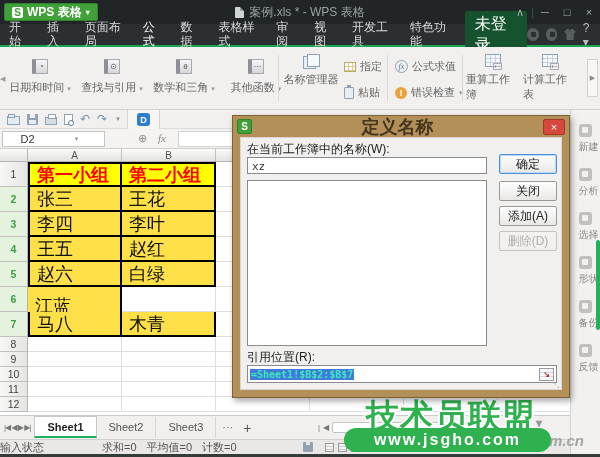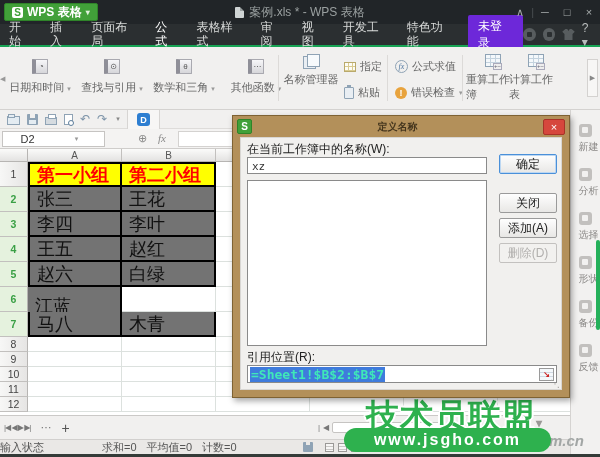--- a/index.html
+++ b/index.html
@@ -22,21 +22,21 @@
   .tb-controls{margin-left:auto;display:flex;align-items:center;gap:0;z-index:2;}
   .tb-ctl{width:22px;text-align:center;color:#a7acac;font-size:11px;cursor:default;}
   .tb-sep{color:#4a4f52;font-size:11px;}
 
   
   .menubar{position:absolute;left:0;top:24px;width:600px;height:23px;background:#2b2f31;
            border-bottom:2px solid #17a454;display:flex;align-items:center;font-size:12px;color:#d8dad9;}
   .mtab{padding:3px 8px 2px;margin:0 1px;cursor:default;border-bottom:2px solid transparent;line-height:14px;}
   .mtab.act{border-bottom:2px solid #2fbf6b;color:#fff;}
   .mtab.und{border-bottom:2px solid #2fbf6b;}
-  .login-btn{background:#6d28d9;color:#fff;border-radius:2px;padding:3px 10px;margin-left:6px;font-size:12px;}
+  .login-btn{background:#14532d;color:#fff;border-radius:2px;padding:3px 10px;margin-left:6px;font-size:16px;}
   .mb-icons{margin-left:auto;display:flex;align-items:center;gap:7px;margin-right:6px;}
   .mb-circle{width:13px;height:13px;border-radius:50%;background:#585d5f;position:relative;}
   .mb-circle::after{content:"";position:absolute;left:4px;top:4px;width:5px;height:5px;background:#2b2f31;border-radius:1px;}
   .mb-shirt{width:13px;height:11px;background:#585d5f;clip-path:polygon(0 25%,25% 0,40% 0,50% 18%,60% 0,75% 0,100% 25%,82% 45%,82% 100%,18% 100%,18% 45%);}
   .mb-help{color:#b9bdbd;font-size:12px;}
 
   
   .ribbon{position:absolute;left:0;top:47px;width:600px;height:63px;background:#f1f0ef;
           border-bottom:1px solid #d4d2d0;font-size:11px;color:#666;}
   .rib-sep{position:absolute;top:8px;bottom:8px;width:1px;background:#dcdad8;}
@@ -110,21 +110,21 @@
   .rowhdr{width:28px;background:linear-gradient(90deg,#f7f7f6,#e6e5e4);border-right:1px solid #b7b5b3;
           border-bottom:1px solid #c2c0be;font-size:10.5px;color:#444;text-align:center;display:flex;align-items:center;justify-content:center;}
   .rowhdr.sel{background:#e5f2de;color:#3aa045;font-weight:bold;}
   .cells{position:absolute;left:28px;top:13px;}
   .crow{display:flex;}
   .cell{width:94px;background:#fff;border-right:1px solid #dce1de;border-bottom:1px solid #dce1de;
         font-family:"Liberation Serif",serif;font-size:18px;color:#111;padding:0 0 0 7px;display:flex;align-items:center;
         overflow:hidden;white-space:nowrap;}
   .crow.title .cell.filled{background:#ffff00;color:#ff0000;font-weight:bold;
         border-right:2px solid #000;border-bottom:2px solid #000;border-top:2px solid #000;}
-  .crow.data .cell.filled{background:#737373;border-right:2px solid #000;border-bottom:2px solid #000;}
+  .crow.data .cell.filled{background:#fde047;border-right:2px solid #000;border-bottom:2px solid #000;}
   .cell.first{border-left:2px solid #000;}
 
   
   .tabbar{position:absolute;left:0;top:415px;width:600px;height:24px;background:#f1f0ef;border-top:1px solid #cbc9c7;
           display:flex;align-items:center;font-size:11px;color:#555;}
   .tnav{color:#777;font-size:8px;letter-spacing:-1px;padding:0 4px;}
   .stab{padding:4px 12px 3px;border-right:1px solid #d7d5d3;cursor:default;}
   .stab.act{background:#fff;border:1px solid #cbc9c7;border-bottom:2px solid #1db05e;font-weight:bold;color:#222;margin-top:-1px;}
   .tab-more{padding:0 6px;color:#777;}
   .tab-add{padding:0 4px;color:#555;font-size:14px;}
@@ -151,37 +151,37 @@
   .tp-ico::after{content:"";position:absolute;left:3px;top:3px;width:6px;height:6px;background:#f2f1f0;border-radius:1px;}
   .tp-label{margin-left:6px;}
   .green-strip{position:absolute;left:596px;top:240px;width:4px;height:90px;background:#25b05a;border-radius:2px;z-index:4;}
 
   
   .dialog{position:absolute;left:232px;top:115px;width:338px;height:283px;background:#b3905a;
           border:1px solid #7e6233;box-shadow:2px 3px 6px rgba(0,0,0,.35);z-index:10;font-size:12px;color:#222;}
   .dlg-title{height:21px;display:flex;align-items:center;padding:0 2px;}
   .dlg-logo{width:15px;height:15px;background:#41a039;border:1px solid #2f8429;border-radius:2px;color:#fff;
             font-weight:bold;font-size:10px;display:flex;align-items:center;justify-content:center;margin-left:2px;}
-  .dlg-title-text{flex:1;text-align:center;color:#463push?;color:#44351d;font-weight:bold;font-size:10px;}
+  .dlg-title-text{flex:1;text-align:center;color:#463push?;color:#44351d;font-weight:bold;font-size:18px;}
   .dlg-close{width:22px;height:16px;background:#d6473d;border:1px solid #a83328;border-radius:2px;color:#fff;
              font-size:11px;line-height:14px;text-align:center;margin-right:2px;}
   .dlg-body{position:absolute;left:7px;right:7px;top:21px;bottom:7px;background:#f1f0ee;border:1px solid #d8d6d3;}
   .dlg-label{position:absolute;left:6px;font-size:12px;color:#222;}
   .dlg-nameinput{position:absolute;left:6px;top:19px;width:240px;height:17px;background:#fff;border:1px solid #8a8a8a;
                  font-family:"DejaVu Sans Mono",monospace;font-size:11px;color:#333;padding:2px 4px;}
   .dlg-list{position:absolute;left:6px;top:42px;width:240px;height:166px;background:#fff;border:1px solid #8a8a8a;}
   .dlg-btncol{position:absolute;left:258px;top:16px;width:58px;}
   .dlg-btn{width:58px;height:20px;margin-bottom:5px;background:linear-gradient(#fefefe,#e8e7e5);border:1px solid #9a9a9a;
            border-radius:2px;font-size:12px;color:#222;display:flex;align-items:center;justify-content:center;cursor:default;}
   .dlg-btn.primary{border:1px solid #4a90d9;box-shadow:0 0 0 1px #bcd7f2 inset;}
-  .dlg-btn.gap1{margin-top:19px;text-align:right;}
+  .dlg-btn.gap1{margin-top:7px;text-align:right;}
   .dlg-btn.disabled{color:#b2b0ae;border-color:#c3c1bf;background:#f2f1ef;}
   .dlg-refinput{position:absolute;left:6px;top:227px;width:310px;height:18px;background:#fff;border:1px solid #8a8a8a;
                 display:flex;align-items:center;padding:1px 2px;}
-  .ref-sel{background:#3f7bdc;color:#3fe8b8;font-family:"DejaVu Sans Mono",monospace;font-size:13px;font-weight:bold;
+  .ref-sel{background:#3f7bdc;color:#3fe8b8;font-family:"DejaVu Sans Mono",monospace;font-size:10px;font-weight:bold;
            padding:0 1px;white-space:nowrap;}
   .ref-pick{margin-left:auto;width:15px;height:13px;border:1px solid #9a9a9a;background:
       linear-gradient(#cfd8e2 1px,transparent 1px) 0 3px/100% 4px,#f4f8fb;
       color:#c22;font-size:8px;line-height:12px;text-align:center;font-weight:bold;}
   .dlg-grip{position:absolute;right:1px;bottom:0;color:#a8a6a3;font-size:10px;}
 
   
   .wm-title{position:absolute;left:366px;top:394px;z-index:6;font-size:33px;font-weight:bold;letter-spacing:1px;
             color:#2eb14e;white-space:nowrap;
             text-shadow:-2px 0 #fff,2px 0 #fff,0 -2px #fff,0 2px #fff,-1px -1px #fff,1px 1px #fff,-1px 1px #fff,1px -1px #fff;}
@@ -212,20 +212,21 @@
       <span class="tb-ctl">×</span>
     </div>
   </div>
 
   <div class="menubar">
     <div style="display:flex;">
         <div class="mtab">开始</div>
         <div class="mtab">插入</div>
         <div class="mtab">页面布局</div>
         <div class="mtab act">公式</div>
+        <div class="mtab">数据</div>
         <div class="mtab">表格样式</div>
         <div class="mtab">审阅</div>
         <div class="mtab und">视图</div>
         <div class="mtab">开发工具</div>
         <div class="mtab">特色功能</div>
       </div>
     <div class="login-btn">未登录</div>
     <div class="mb-icons">
       <span class="mb-circle"></span>
       <span class="mb-circle"></span>
@@ -278,21 +279,21 @@
       <span class="i-warn">!</span>
       <span>错误检查</span>
       <span class="caret">▾</span>
     </div>
     <div class="rib-sep" style="left:462px;"></div>
 
     <div class="bigbtn" style="left:466px;width:54px;">
       <span class="i-table"></span>
       <span>重算工作簿</span>
     </div>
-    <div class="bigbtn" style="left:509px;width:54px;">
+    <div class="bigbtn" style="left:523px;width:54px;">
       <span class="i-table"></span>
       <span>计算工作表</span>
     </div>
     <div class="collapse-right">▶</div>
   </div>
 
   <div class="qat">
     <span class="qat-ic">
         <span class="i-folder"></span>
       </span>
@@ -447,20 +448,25 @@
           <div class="cell" style="height: 15px;"></div>
           <div class="cell" style="height: 15px;"></div>
           <div class="cell" style="height: 15px;"></div>
           <div class="cell" style="height: 15px;"></div>
         </div>
       </div>
   </div>
 
   <div class="tabbar">
     <span class="tnav">|◀  ◀  ▶  ▶|</span>
+    <span style="display:flex;">
+        <div class="stab act">Sheet1</div>
+        <div class="stab">Sheet2</div>
+        <div class="stab">Sheet3</div>
+      </span>
     <span class="tab-more">⋯</span>
     <span class="tab-add">+</span>
     <div class="hscroll">
       <span>|</span>
         <span>◀</span>
         <div class="hs-track"></div>
     </div>
   </div>
 
   <div class="statusbar">

